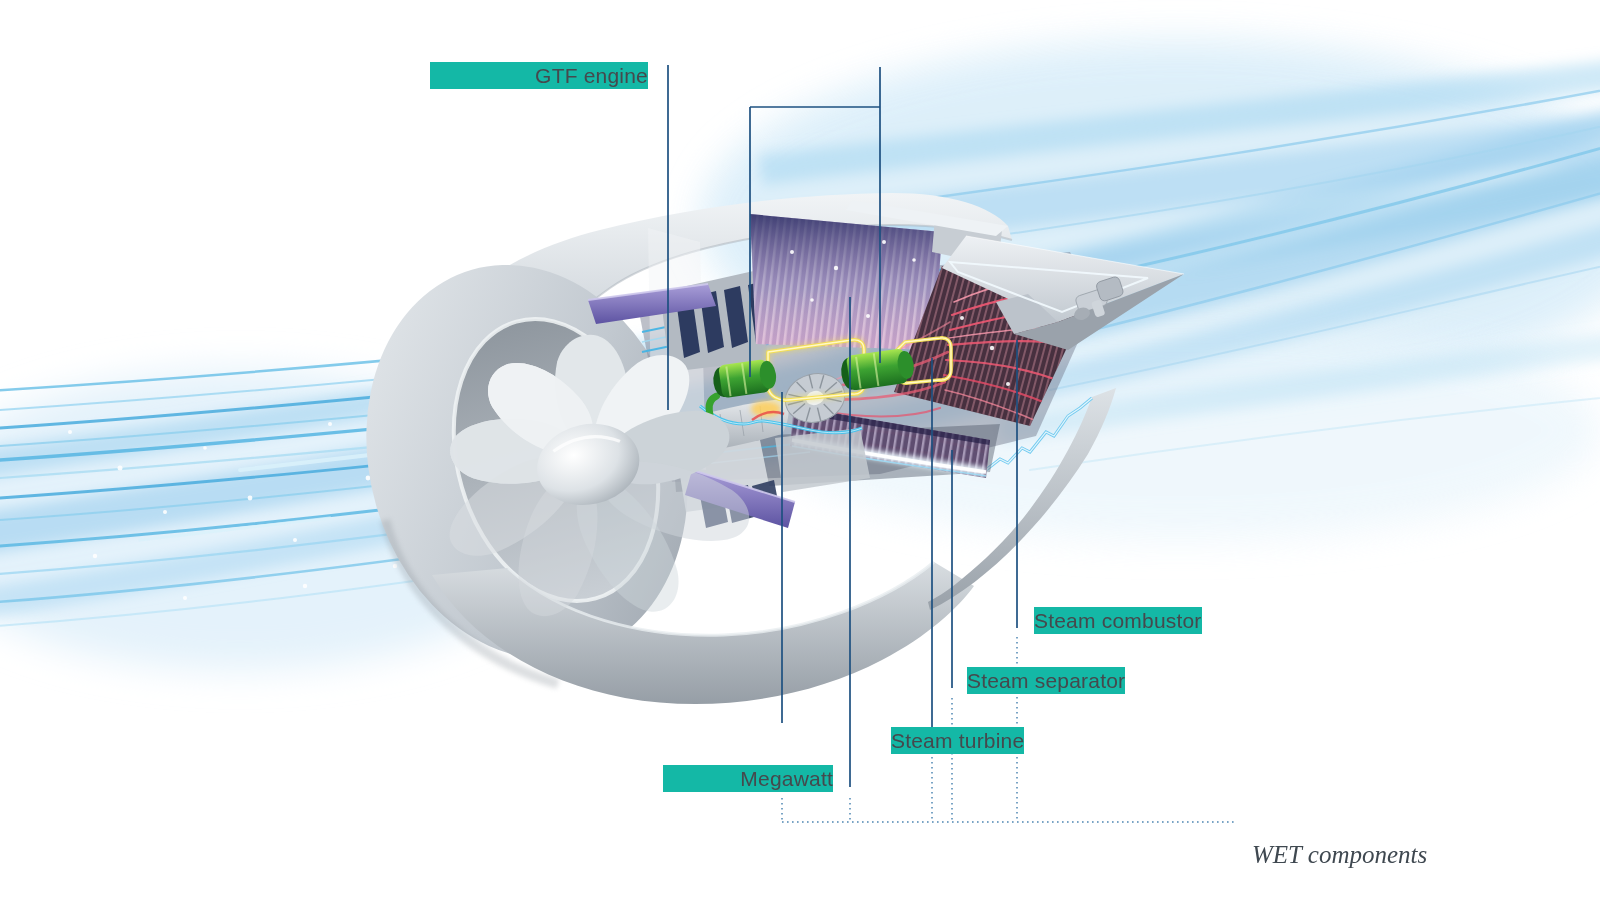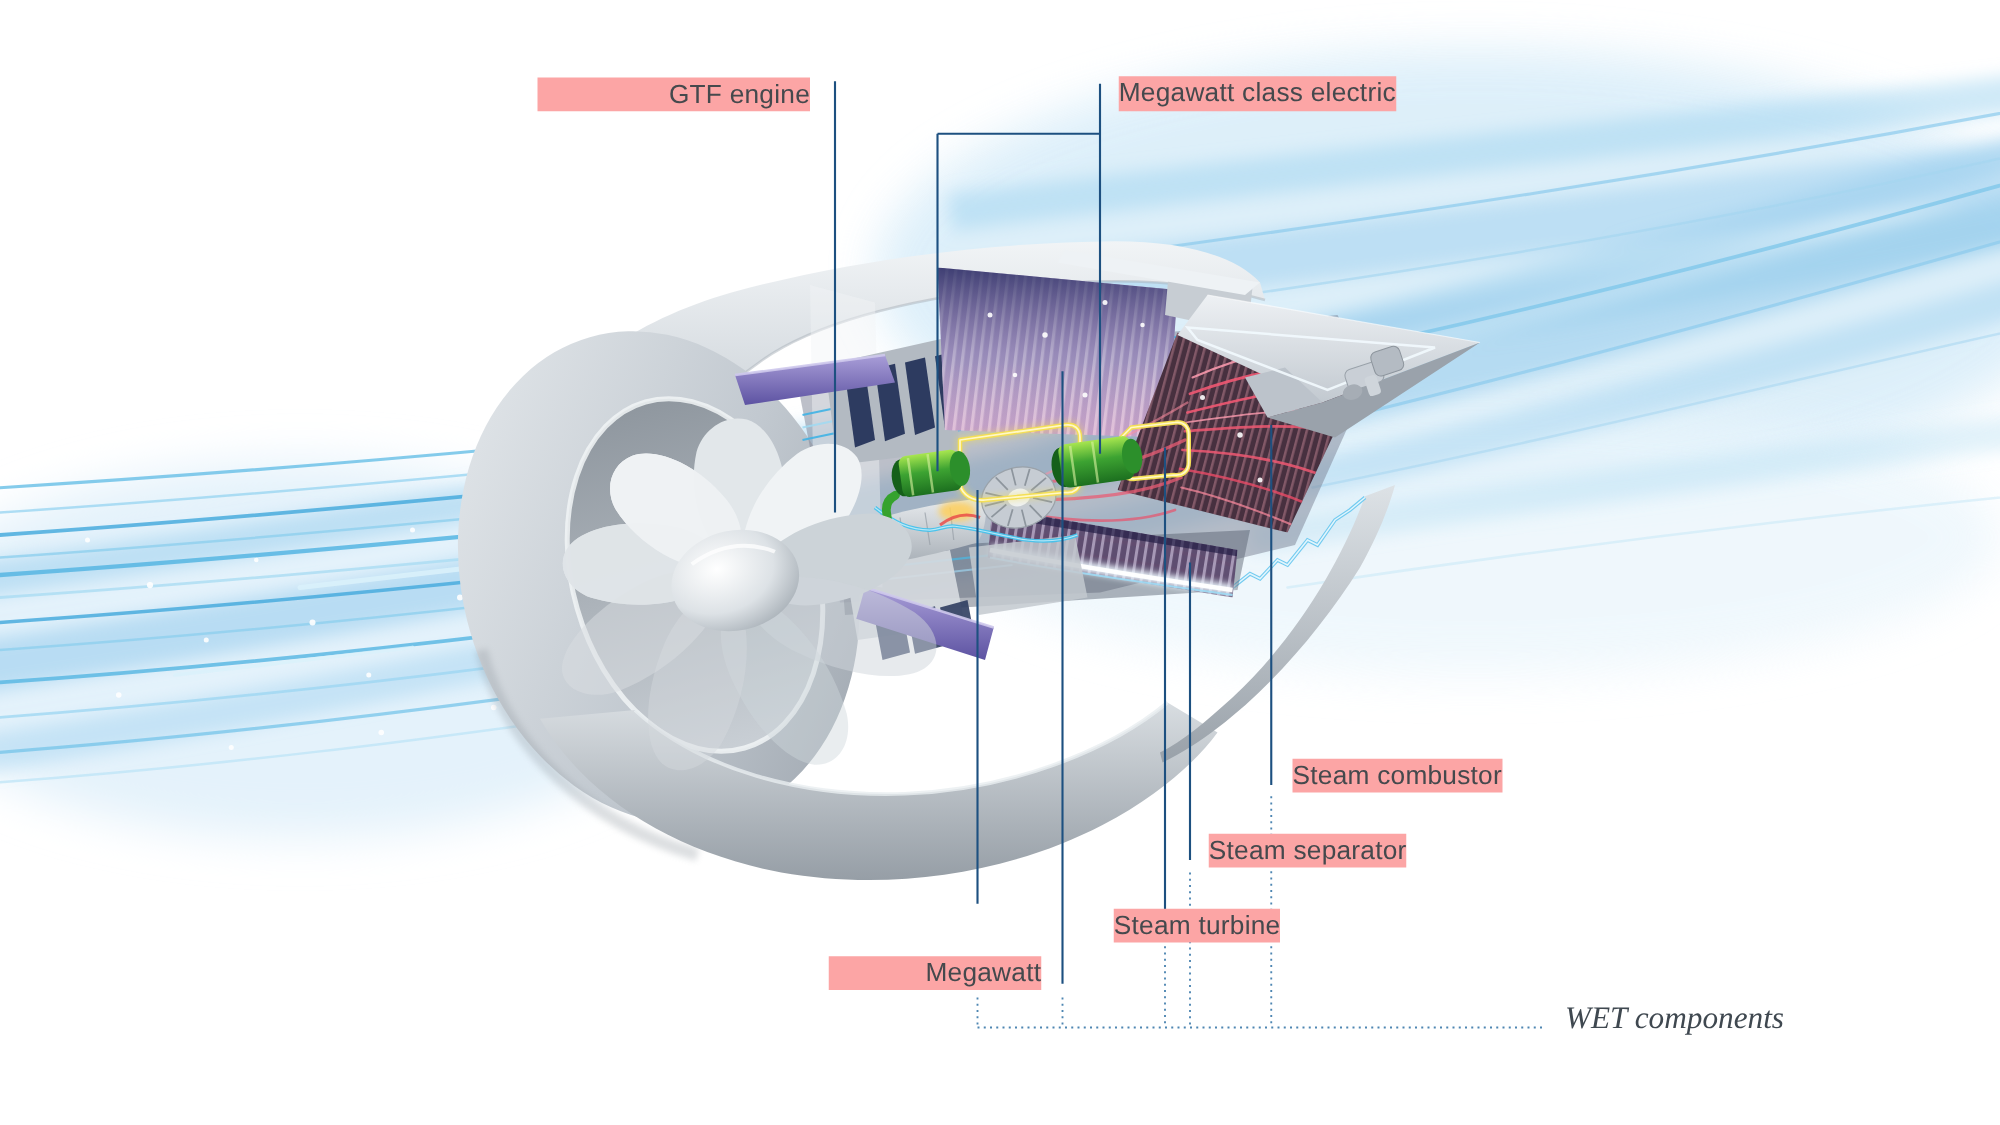--- a/index.html
+++ b/index.html
@@ -1,24 +1,24 @@
 <!DOCTYPE html>
 <html><head>
 <meta charset="utf-8">
 <style>
   html,body{margin:0;padding:0;background:#ffffff;}
   .stage{position:relative;width:1600px;height:900px;overflow:hidden;background:#ffffff;
          font-family:"Liberation Sans",sans-serif;}
   .art{position:absolute;left:0;top:0;}
   .lbl{position:absolute;font:21px/27px "Liberation Sans",sans-serif;color:#45494d;
-       letter-spacing:.2px;background:#fca5a5;white-space:nowrap;}
+       letter-spacing:.2px;background:#14b8a6;white-space:nowrap;}
   .lbl span{display:block;}
   .lbl.r{text-align:right;}
   .wet{position:absolute;font:italic 25px/30px "Liberation Serif",serif;color:#3f4850;
-       background:#ffffff;white-space:nowrap;}
+       background:#ffffff;white-space:nowrap;margin-top:40px;}
 </style>
 </head>
 <body>
 
 <div class="stage">
 
 <svg class="art" width="1600" height="900" viewBox="0 0 1600 900">
 <defs>
   <filter id="f20" x="-60%" y="-60%" width="220%" height="220%">
           <feGaussianBlur stdDeviation="18"></feGaussianBlur>
@@ -413,21 +413,20 @@
   <line x1="1017" y1="637" x2="1017" y2="822"></line>
   <line x1="782" y1="822" x2="1237" y2="822"></line>
 </g>
 </svg>
 
 <div class="lbl r" style="left:430px;top:62px;width:218px">
   <span>GTF engine</span>
 </div>
 
 <div class="lbl" style="left:895px;top:61px;line-height:28px">
-  <span>Megawatt class electric</span>
 </div>
 
 <div class="lbl" style="left:1034px;top:607px">
   <span>Steam combustor</span>
 </div>
 
 <div class="lbl" style="left:967px;top:667px">
   <span>Steam separator</span>
 </div>
 

